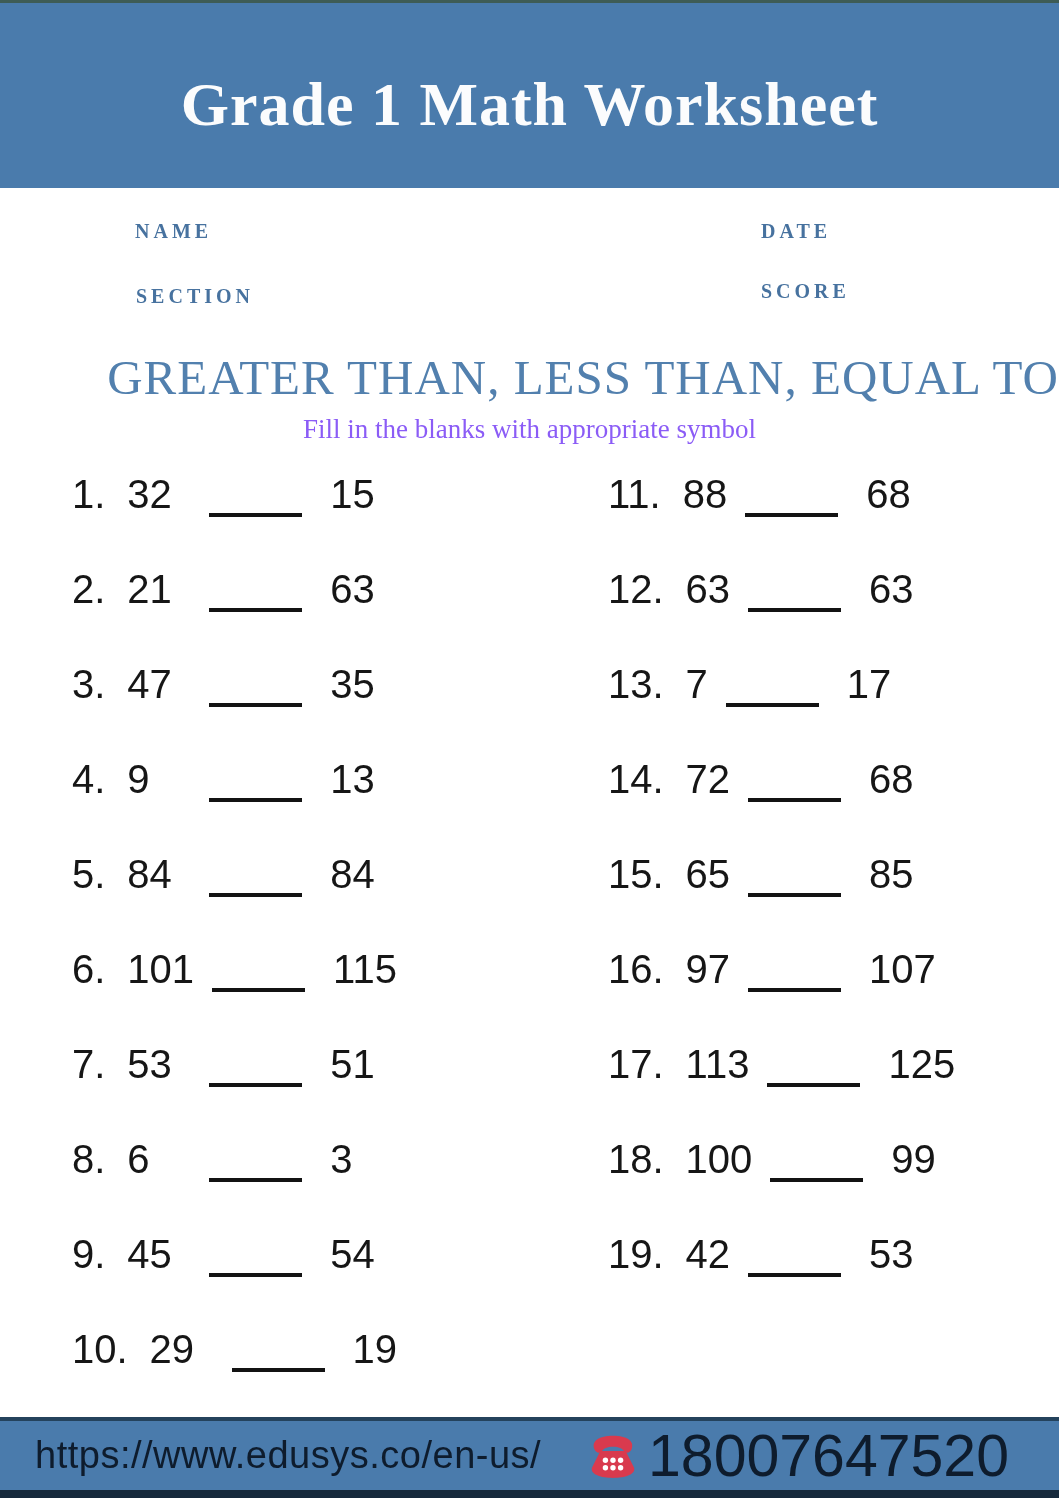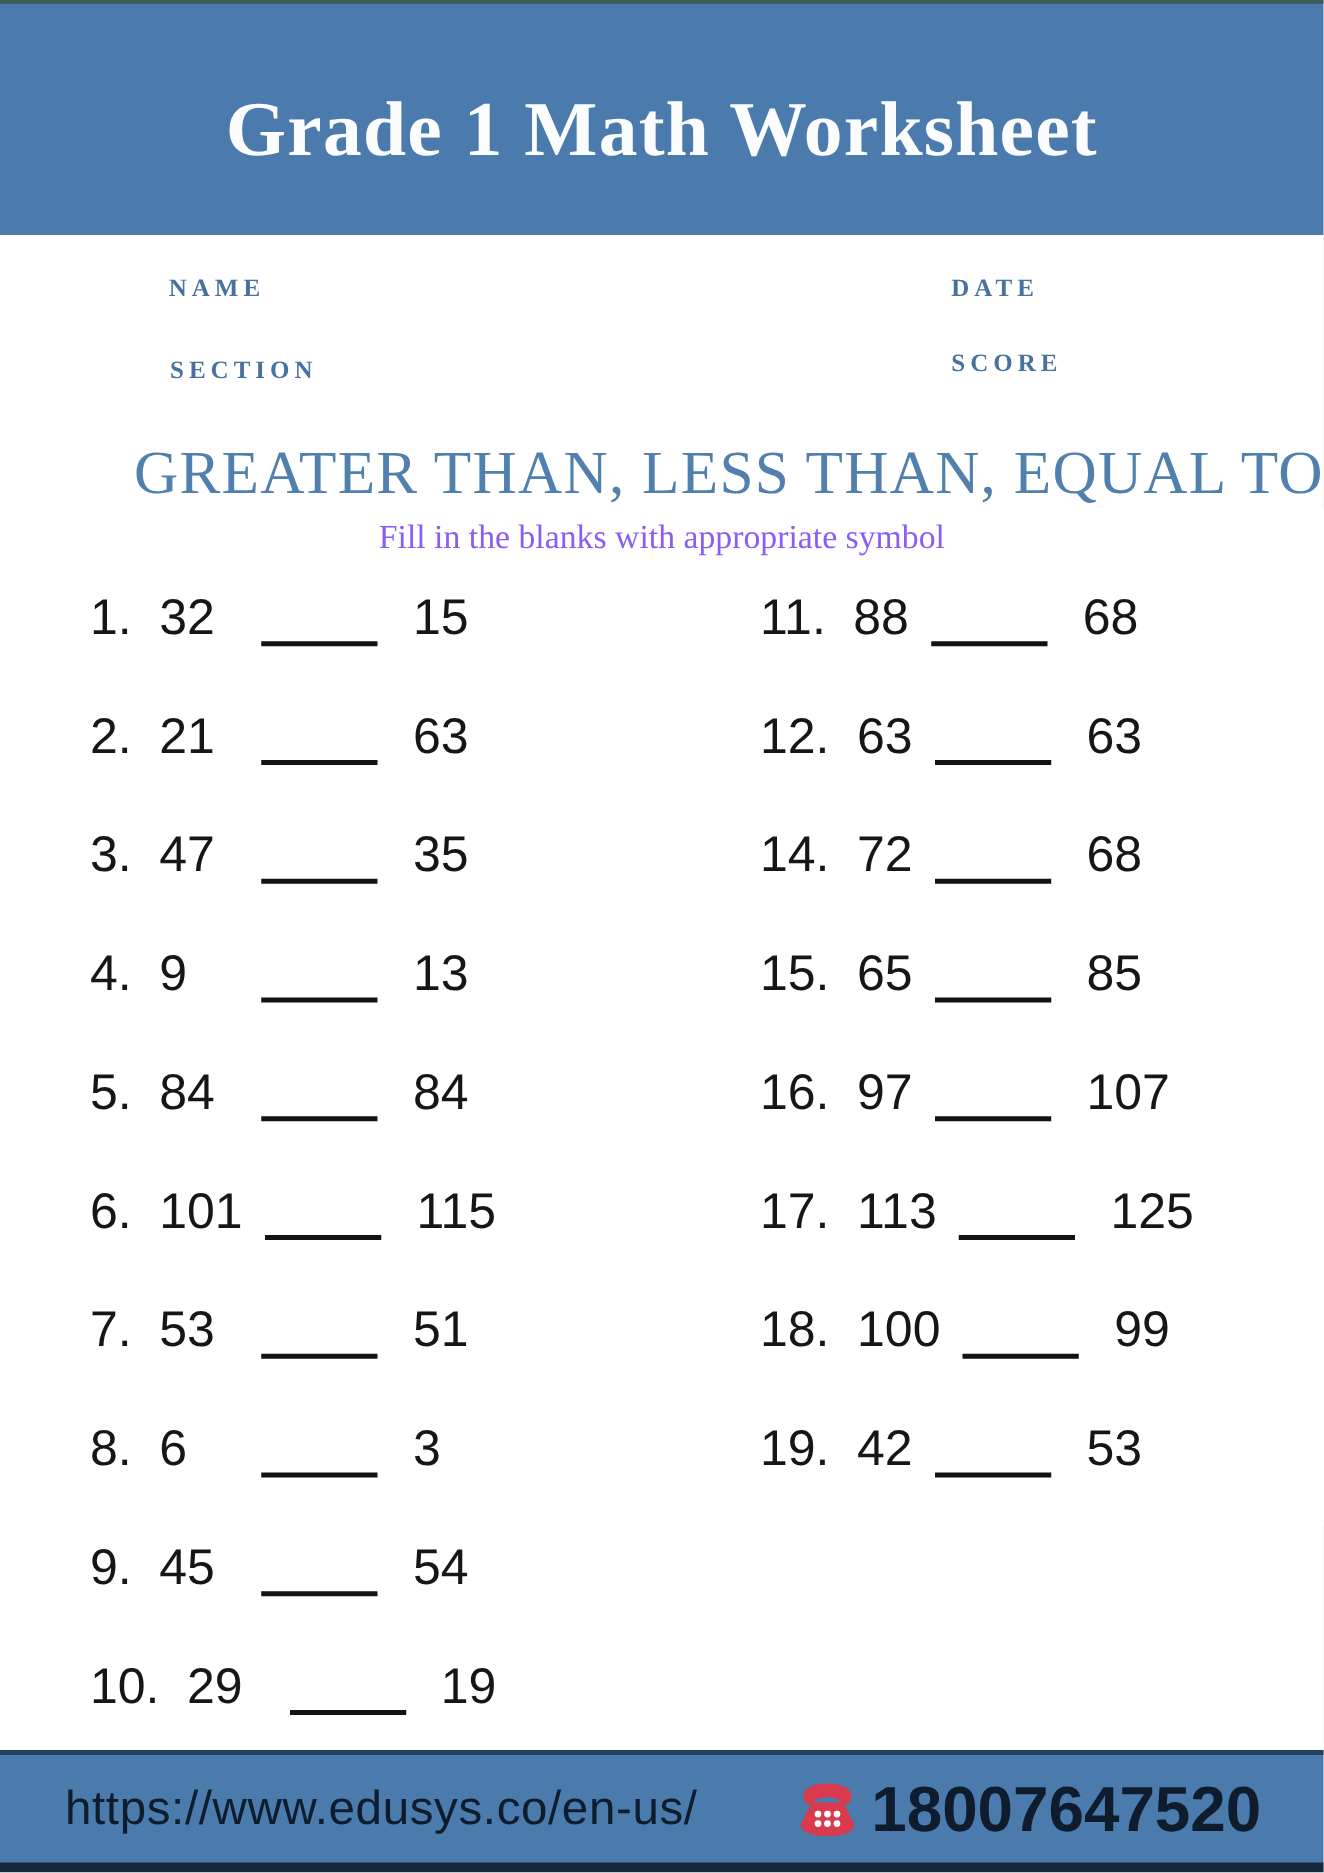--- a/index.html
+++ b/index.html
@@ -103,45 +103,44 @@
     height: 45px;
     margin-right: 28px;
     border-bottom: 4px solid #131313;
   }
   .p-b { }
 
   
   .footer {
     position: absolute;
     left: 0; right: 0; bottom: 0;
-    height: 98px;
+    height: 81px;
     background: var(--banner-blue);
     border-top: 4px solid #24425c;
     border-bottom: 8px solid #16293c;
     display: flex;
     align-items: center;
     justify-content: space-between;
-    padding: 0 50px 0 52px;
+    padding: 0 50px 0 35px;
   }
   .footer-url {
     font-size: 38px;
     color: var(--footer-text);
     text-decoration: none;
     letter-spacing: 0.5px;
   }
   .phone-wrap {
     display: flex;
     align-items: center;
     gap: 8px;
   }
   .phone-icon-svg { width: 54px; height: 54px; display: block; }
   .footer-phone {
-    font-size: 51px;
+    font-size: 59px;
     color: var(--footer-text);
-    font-weight: bold;
   }
 </style>
 </head>
 <body>
 
 <div class="page">
 
   <header class="banner">
     <h1>Grade 1 Math Worksheet</h1>
   </header>
@@ -224,20 +223,26 @@
           <span class="p-num">11.</span>
           <span class="p-a">88</span>
           <span class="p-blank"></span>
           <span class="p-b">68</span>
         </div>
         <div class="p-row">
           <span class="p-num">12.</span>
           <span class="p-a">63</span>
           <span class="p-blank"></span>
           <span class="p-b">63</span>
+        </div>
+        <div class="p-row">
+          <span class="p-num">13.</span>
+          <span class="p-a">7</span>
+          <span class="p-blank"></span>
+          <span class="p-b">17</span>
         </div>
         <div class="p-row">
           <span class="p-num">14.</span>
           <span class="p-a">72</span>
           <span class="p-blank"></span>
           <span class="p-b">68</span>
         </div>
         <div class="p-row">
           <span class="p-num">15.</span>
           <span class="p-a">65</span>

